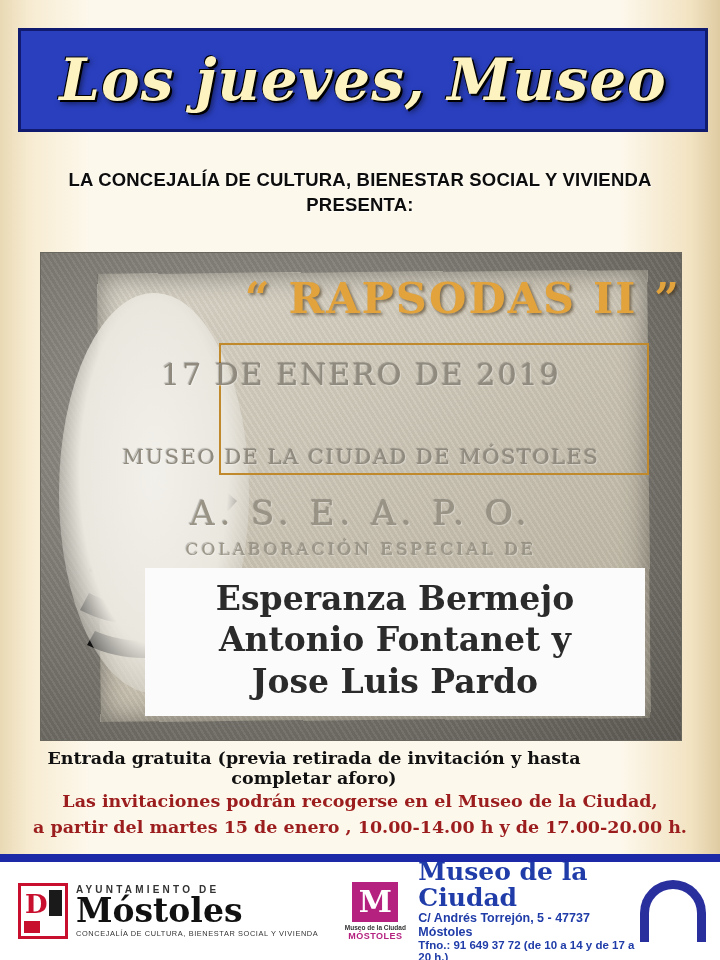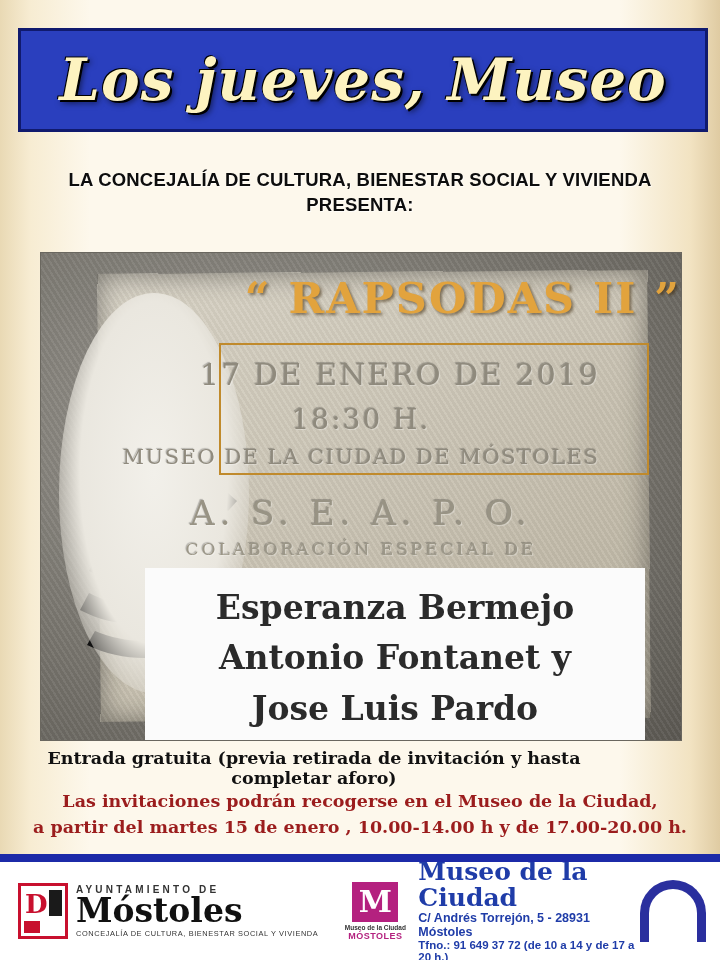--- a/index.html
+++ b/index.html
@@ -122,21 +122,21 @@
   }
   .date-line {
     position: absolute;
     left: 0; width: 640px;
     text-align: center;
     font-family: "DejaVu Serif", serif;
     color: #8f8a7d;
     text-shadow: 1px 1px 1px rgba(255,255,255,.35), -1px -1px 1px rgba(0,0,0,.25);
     white-space: nowrap;
   }
-  .d1 { top: 104px;  font-size: 30px; letter-spacing: 2px; padding-left: 39px; }
+  .d1 { top: 104px;  font-size: 30px; letter-spacing: 2px; }
   .d2 { top: 150px;  font-size: 28px; letter-spacing: 2px; }
   .d3 { top: 192px;  font-size: 21px; letter-spacing: 1.5px; }
   .d4 { top: 240px;  font-size: 34px; letter-spacing: 5px; color:#989384; }
   .d5 { top: 286px;  font-size: 17px; letter-spacing: 3px; color:#9b9687; }
 
   .names {
     position: absolute;
     left: 104px;
     top: 315px;
     width: 500px;
@@ -145,21 +145,20 @@
     box-sizing: border-box;
     text-align: center;
   }
   .names div {
     font-family: "DejaVu Serif", serif;
     font-weight: bold;
     font-size: 33px;
     line-height: 1.25;
     color: #2b2b2b;
     white-space: nowrap;
-    margin-top: 9px;
   }
 
   
   .figure {
     position: absolute;
     left: 18px;
     top: 40px;
     width: 190px;
     height: 400px;
   }
@@ -306,21 +305,20 @@
           <path d="M36 338c28 12 60 13 89 3l4 17c-33 11-70 9-101-6z"></path>
           <path d="M120 206c10 10 16 23 18 37l-13 3c-2-12-7-22-15-30z"></path>
         </g>
       </svg>
     </div>
 
     <div class="art-title">“ RAPSODAS II ”</div>
 
     <div class="date-box"></div>
     <div class="date-line d1">17 DE ENERO DE 2019</div>
-    <div class="date-line d2">18:30 H.</div>
     <div class="date-line d3">MUSEO DE LA CIUDAD DE MÓSTOLES</div>
     <div class="date-line d4">A. S. E. A. P. O.</div>
     <div class="date-line d5">COLABORACIÓN  ESPECIAL  DE</div>
 
     <div class="names">
       <div>Esperanza Bermejo</div>
       <div>Antonio Fontanet y</div>
       <div>Jose Luis Pardo</div>
     </div>
   </div>
@@ -348,20 +346,20 @@
     </div>
 
     <div class="logo-museo-mark">
       <div class="sq">M</div>
       <div class="t1">Museo de la Ciudad</div>
       <div class="t2">MÓSTOLES</div>
     </div>
 
     <div class="museo-block">
       <div class="mtitle">Museo de la Ciudad</div>
-      <div class="maddr">C/ Andrés Torrejón, 5 - 28931 Móstoles</div>
+      <div class="maddr">C/ Andrés Torrejón, 5 - 47737 Móstoles</div>
       <div class="mtel">Tfno.: 91 649 37 72 (de 10 a 14 y de 17 a 20 h.)</div>
     </div>
 
     <div class="arch"></div>
   </div>
 
 </div>
 
 </body></html>

